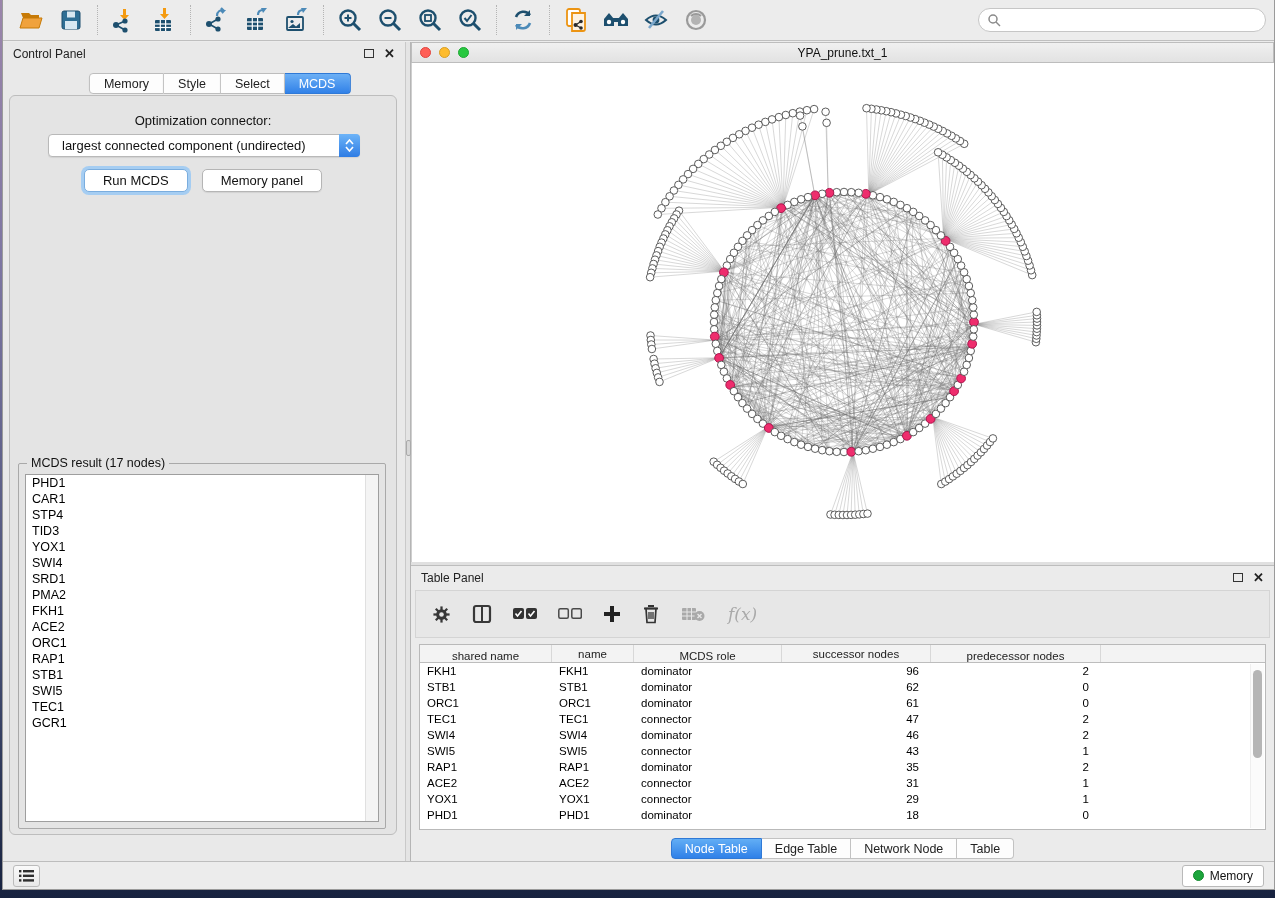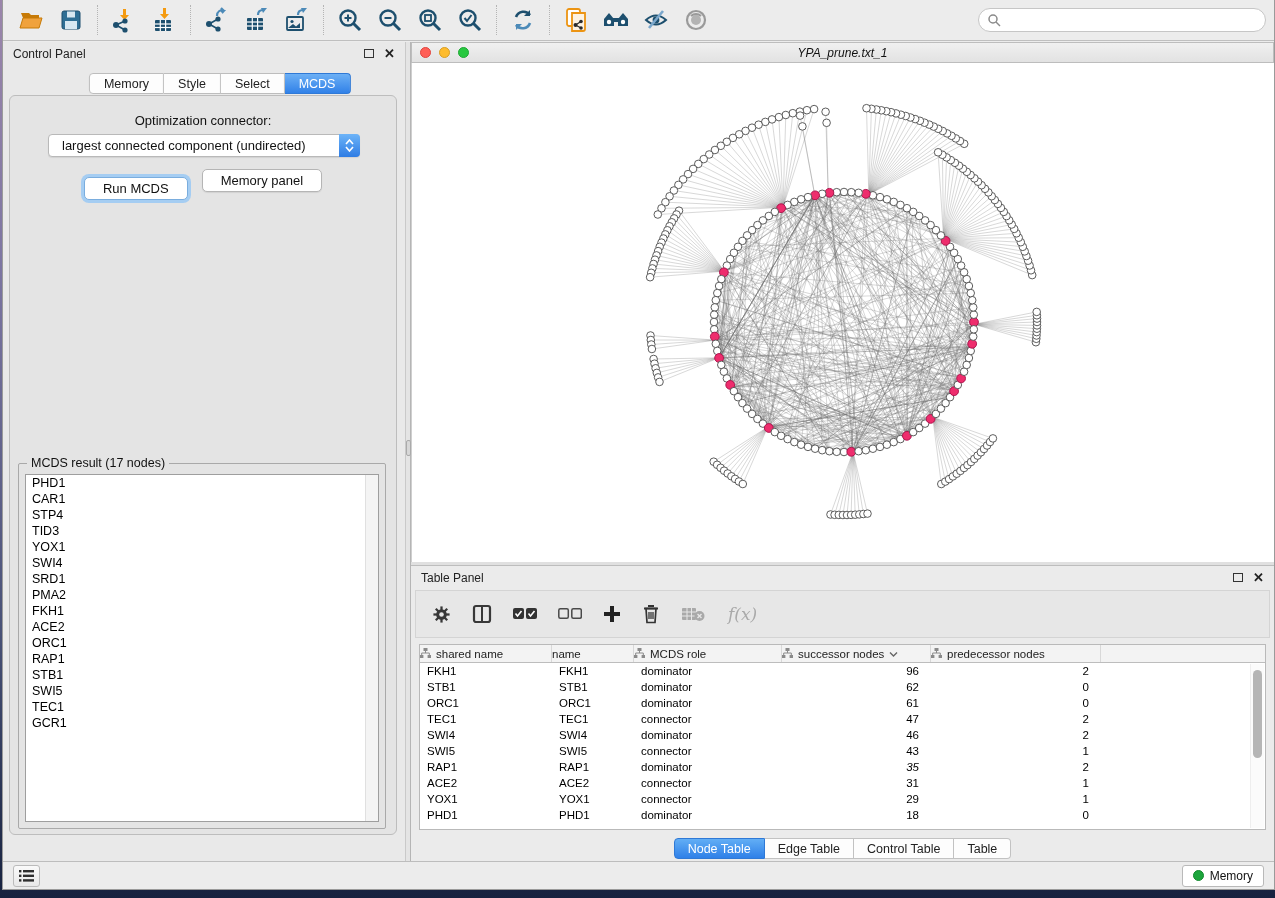--- a/index.html
+++ b/index.html
@@ -49,51 +49,51 @@
     border:1px solid #b9b9b9; border-radius:4px; display:flex; align-items:center;
     box-shadow:0 1px 1px rgba(0,0,0,.08); }
   .dropdown .dd-value { flex:1; font-size:13px; padding-left:13px; color:#111; white-space:nowrap; }
   .dd-stepper { width:21px; height:23px; margin-right:-1px; border-radius:0 4px 4px 0;
     background:linear-gradient(180deg,#6db4f8,#2e7ce4); display:flex; flex-direction:column;
     align-items:center; justify-content:center; gap:1px; }
   .dd-stepper svg { display:block; }
   .btn-row { position:absolute; top:73px; width:100%; display:flex; justify-content:center; gap:14px; }
   .aqua-btn { height:23px; padding:0 18px; background:#fff; border:1px solid #b5b5b5; border-radius:5px;
     font-size:13px; color:#111; display:flex; align-items:center; box-shadow:0 1px 1px rgba(0,0,0,.08); }
-  .aqua-btn.focused { box-shadow:0 0 0 3px #a5cdf2; border-color:#7aadde;margin-top:8px; }
+  .aqua-btn.focused { box-shadow:0 0 0 3px #a5cdf2; border-color:#7aadde; }
 
   .result-group { position:absolute; left:8px; right:10px; top:367px; bottom:5px;
     border:1px solid #a9a9a9; border-radius:2px; }
   .result-legend { position:absolute; top:-8px; left:8px; background:#e4e4e4; padding:0 4px; font-size:12.5px; color:#111; }
   .result-list { position:absolute; left:6px; right:6px; top:10px; bottom:6px; background:#fff;
     border:1px solid #9e9e9e; overflow:hidden; }
   .result-list .item { font-size:12.5px; line-height:16px; padding-left:6px; color:#000; }
   .result-scroll { position:absolute; right:0; top:0; bottom:0; width:13px; background:#f4f4f4; border-left:1px solid #e0e0e0; }
 
   
-  .network-view { position:absolute; left:0; top:0; right:0; height:520px;font-style:italic; }
+  .network-view { position:absolute; left:0; top:0; right:0; height:520px; }
   .net-titlebar { height:21px; background:linear-gradient(180deg,#f0f0f0,#e2e2e2); border:1px solid #bdbdbd;
     display:flex; align-items:center; position:relative; }
   .traffic { display:flex; gap:8px; margin-left:8px; }
   .traffic span { width:11px; height:11px; border-radius:50%; display:block; }
   .net-title { position:absolute; left:0; right:0; text-align:center; font-size:12px; color:#111; }
   .net-canvas-wrap { position:absolute; left:0; right:0; top:21px; bottom:0; background:#fff;
     border-left:1px solid #cfcfcf; }
 
   .hsplitter { position:absolute; left:0; right:0; top:520px; height:3px; background:#e0e0e0; }
 
   
   .table-panel { position:absolute; left:0; right:0; top:523px; bottom:0; background:#ebebeb; border-top:1px solid #bdbdbd; }
   .table-toolbar { position:absolute; left:4px; right:4px; top:24px; height:48px; background:#e7e7e7;
     border:1px solid #d4d4d4; display:flex; align-items:center; gap:21px; padding:0 16px; }
   .tt-icon { display:flex; align-items:center; justify-content:center; }
   .table-wrap { position:absolute; left:8px; right:8px; top:78px; height:186px; background:#fff; border:1px solid #b9b9b9; }
   .thead { display:flex; height:18px; background:#f3f3f3; border-bottom:1px solid #bdbdbd; }
-  .th { display:flex; align-items:center; justify-content:flex-start; gap:5px; font-size:11.5px; color:#222;
-    border-right:1px solid #d8d8d8; overflow:hidden; }
+  .th { display:flex; align-items:center; justify-content:center; gap:5px; font-size:11.5px; color:#222;
+    border-right:1px solid #d8d8d8; overflow:hidden;flex-direction:column; }
   .tbody .tr { display:flex; height:16px; }
   .td { font-size:11.5px; color:#000; line-height:16px; white-space:nowrap; overflow:hidden; }
   .td.left { padding-left:7px; text-align:left; }
   .td.right { padding-right:12px; text-align:right; }
   .tscroll { position:absolute; right:1px; top:19px; bottom:1px; width:14px; background:#fbfbfb; border-left:1px solid #eee; }
   .tscroll .thumb { position:absolute; left:2px; top:6px; width:9px; height:88px; background:#b5b5b5; border-radius:5px; }
 
   .bottom-tabs { position:absolute; left:0; right:0; top:272px; display:flex; justify-content:center; }
   .btab { height:21px; padding:0 13px; display:flex; align-items:center; font-size:12.5px; background:#fdfdfd;
     border:1px solid #c2c2c2; border-left:none; color:#222; }
@@ -1404,21 +1404,21 @@
                 <div class="td left" style="width: 132px;">SWI5</div>
                 <div class="td left" style="width: 82px;">SWI5</div>
                 <div class="td left" style="width: 148px;">connector</div>
                 <div class="td right" style="width: 149px;">43</div>
                 <div class="td right" style="width: 170px;">1</div>
               </div>
               <div class="tr">
                 <div class="td left" style="width: 132px;">RAP1</div>
                 <div class="td left" style="width: 82px;">RAP1</div>
                 <div class="td left" style="width: 148px;">dominator</div>
-                <div class="td right" style="width: 149px; font-style: italic;">35</div>
+                <div class="td right" style="width: 149px;">35</div>
                 <div class="td right" style="width: 170px;">2</div>
               </div>
               <div class="tr">
                 <div class="td left" style="width: 132px;">ACE2</div>
                 <div class="td left" style="width: 82px;">ACE2</div>
                 <div class="td left" style="width: 148px;">connector</div>
                 <div class="td right" style="width: 149px;">31</div>
                 <div class="td right" style="width: 170px;">1</div>
               </div>
               <div class="tr">
@@ -1437,21 +1437,21 @@
               </div>
             </div>
           <div class="tscroll">
               <div class="thumb"></div>
             </div>
         </div>
 
         <div class="bottom-tabs" id="bottom-tabs">
             <div class="btab active">Node Table</div>
             <div class="btab">Edge Table</div>
-            <div class="btab">Control Table</div>
+            <div class="btab">Network Node</div>
             <div class="btab">Table</div>
           </div>
       </div>
     </div>
   </div>
 
   <div class="status-bar">
     <span class="panel-btn">
       <svg width="15" height="12" viewBox="0 0 15 12">
           <g fill="#2e2e2e">

